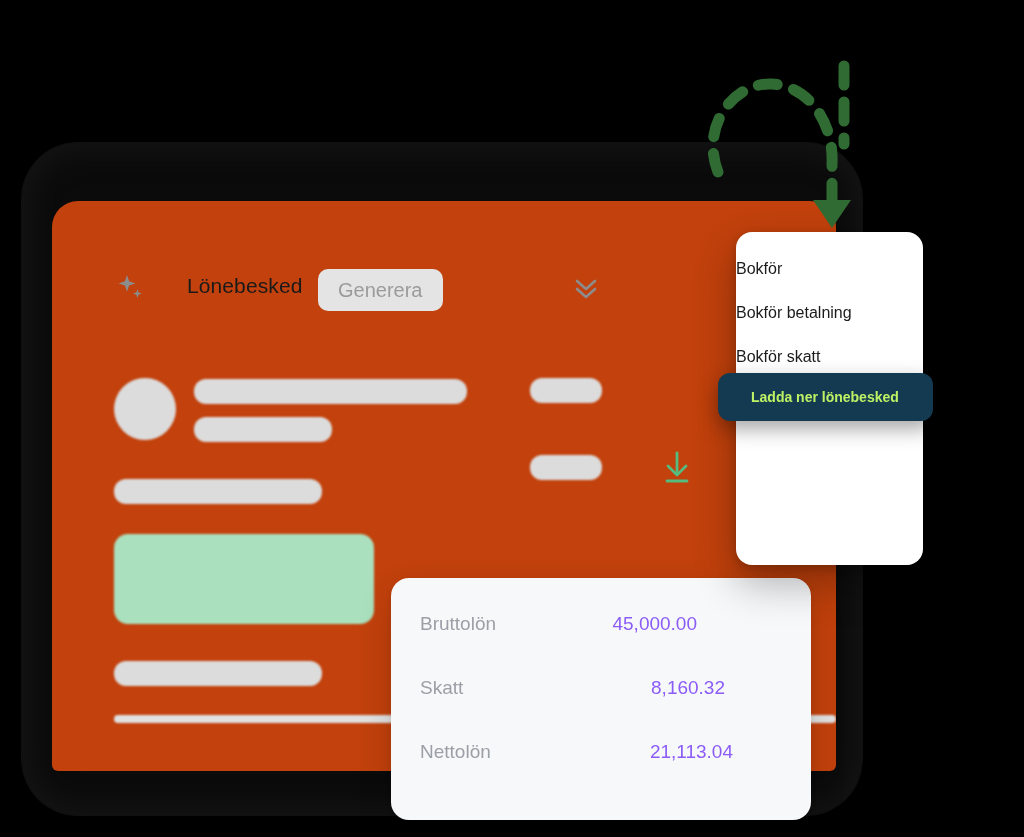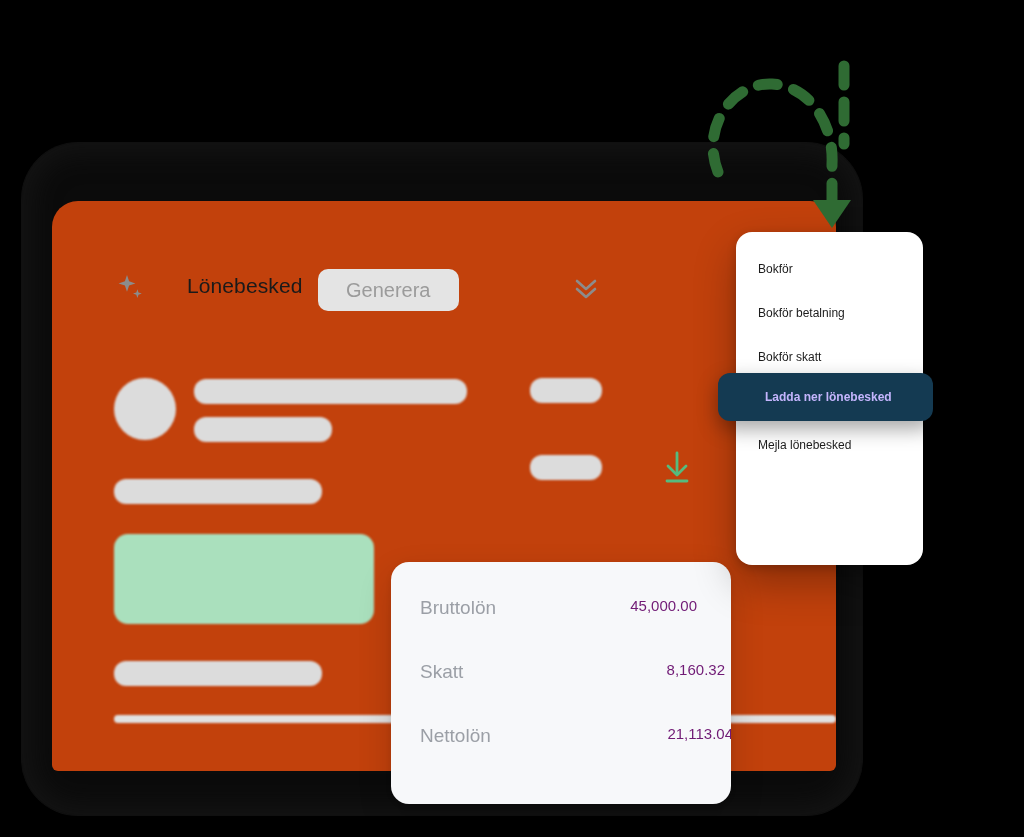--- a/index.html
+++ b/index.html
@@ -77,21 +77,21 @@
     top: 73px;
     font-size: 21px;
     color: #1a1a1a;
     letter-spacing: .1px;
     white-space: nowrap;
   }
   .generate-btn {
     position: absolute;
     left: 266px;
     top: 68px;
-    padding: 11px 28px;
+    padding: 11px 20px;
     background: #e4e4e4;
     border: none;
     border-radius: 10px;
     font-family: "Liberation Sans", sans-serif;
     font-size: 20px;
     color: #9b9b9b;
     line-height: 1;
     cursor: default;
   }
   .chevrons-icon {
@@ -153,22 +153,22 @@
     left: 605px;
     top: 247px;
     width: 40px;
     height: 40px;
   }
 
   
   .salary-card {
     position: absolute;
     left: 391px;
-    top: 562px;
-    width: 340px;
+    top: 578px;
+    width: 420px;
     height: 242px;
     background: #f7f8fa;
     border-radius: 18px;
     box-shadow: 0 14px 34px rgba(0,0,0,0.16), 0 2px 6px rgba(0,0,0,0.08);
     overflow: hidden;
   }
   .salary-row {
     position: absolute;
     left: 0;
     width: 406px;
@@ -182,46 +182,45 @@
     left: 29px;
     top: 0;
     font-size: 19px;
     color: #9b9fa6;
     white-space: nowrap;
   }
   .salary-value {
     position: absolute;
     right: 100px;
     top: 0;
-    font-size: 15px;
-    color: #701a75;
+    font-size: 19px;
+    color: #8b5cf6;
     white-space: nowrap;
     text-align: right;
   }
 
   
   .context-menu {
     position: absolute;
     left: 736px;
     top: 232px;
     width: 187px;
     height: 333px;
     background: #ffffff;
     border-radius: 16px;
     box-shadow: 0 18px 42px rgba(0,0,0,0.30), 0 3px 10px rgba(0,0,0,0.18);
   }
   .menu-item {
     position: absolute;
     left: 0;
     width: 166px;
     height: 30px;
-    font-size: 12px;
+    font-size: 16px;
     color: #1b1b1b;
     white-space: nowrap;
-    padding-left: 22px;
     box-sizing: border-box;
     display: flex;
     align-items: center;
     cursor: default;
   }
   .menu-item.m0 { top: 22px; }
   .menu-item.m1 { top: 66px; }
   .menu-item.m2 { top: 110px; }
   .menu-item.m4 { top: 198px; }
   .menu-item.m5 { top: 242px; }
@@ -231,25 +230,25 @@
     position: absolute;
     left: -18px;
     top: 141px;
     width: 215px;
     height: 48px;
     background: #143a52;
     border-radius: 12px;
     box-shadow: 0 8px 20px rgba(0,0,0,0.35);
     display: flex;
     align-items: center;
-    padding-left: 47px;
+    padding-left: 33px;
     box-sizing: border-box;
-    font-size: 12px;
+    font-size: 14px;
     font-weight: bold;
-    color: #c4b5fd;
+    color: #bef264;
     white-space: nowrap;
     cursor: default;
   }
 
   
   .annotation-arrow {
     position: absolute;
     left: 686px;
     top: 52px;
     width: 180px;
@@ -319,21 +318,20 @@
       <span class="salary-label">Nettolön</span>
       <span class="salary-value">21,113.04</span>
     </div>
   </div>
 
   <div class="context-menu">
     <div class="menu-item m0">Bokför</div>
     <div class="menu-item m2">Bokför skatt</div>
     <div class="menu-item m1">Bokför betalning</div>
     <div class="menu-item-highlight">Ladda ner lönebesked</div>
-    <div class="menu-item m4">Mejla lönebesked</div>
   </div>
 
   <span class="annotation-arrow">
     <svg width="180" height="200" viewBox="0 0 180 200">
       <path d="M32 120 C 14 74, 48 30, 86 32 C 124 34, 148 72, 146 112 L 146 162" fill="none" stroke="#2f6b33" stroke-width="11" stroke-linecap="round" stroke-dasharray="19 17"></path>
       <path d="M158 14 L158 92" fill="none" stroke="#2f6b33" stroke-width="11" stroke-linecap="round" stroke-dasharray="19 17"></path>
       <path d="M127 148 L146 176 L165 148 Z" fill="#2f6b33"></path>
     </svg>
   </span>
 

